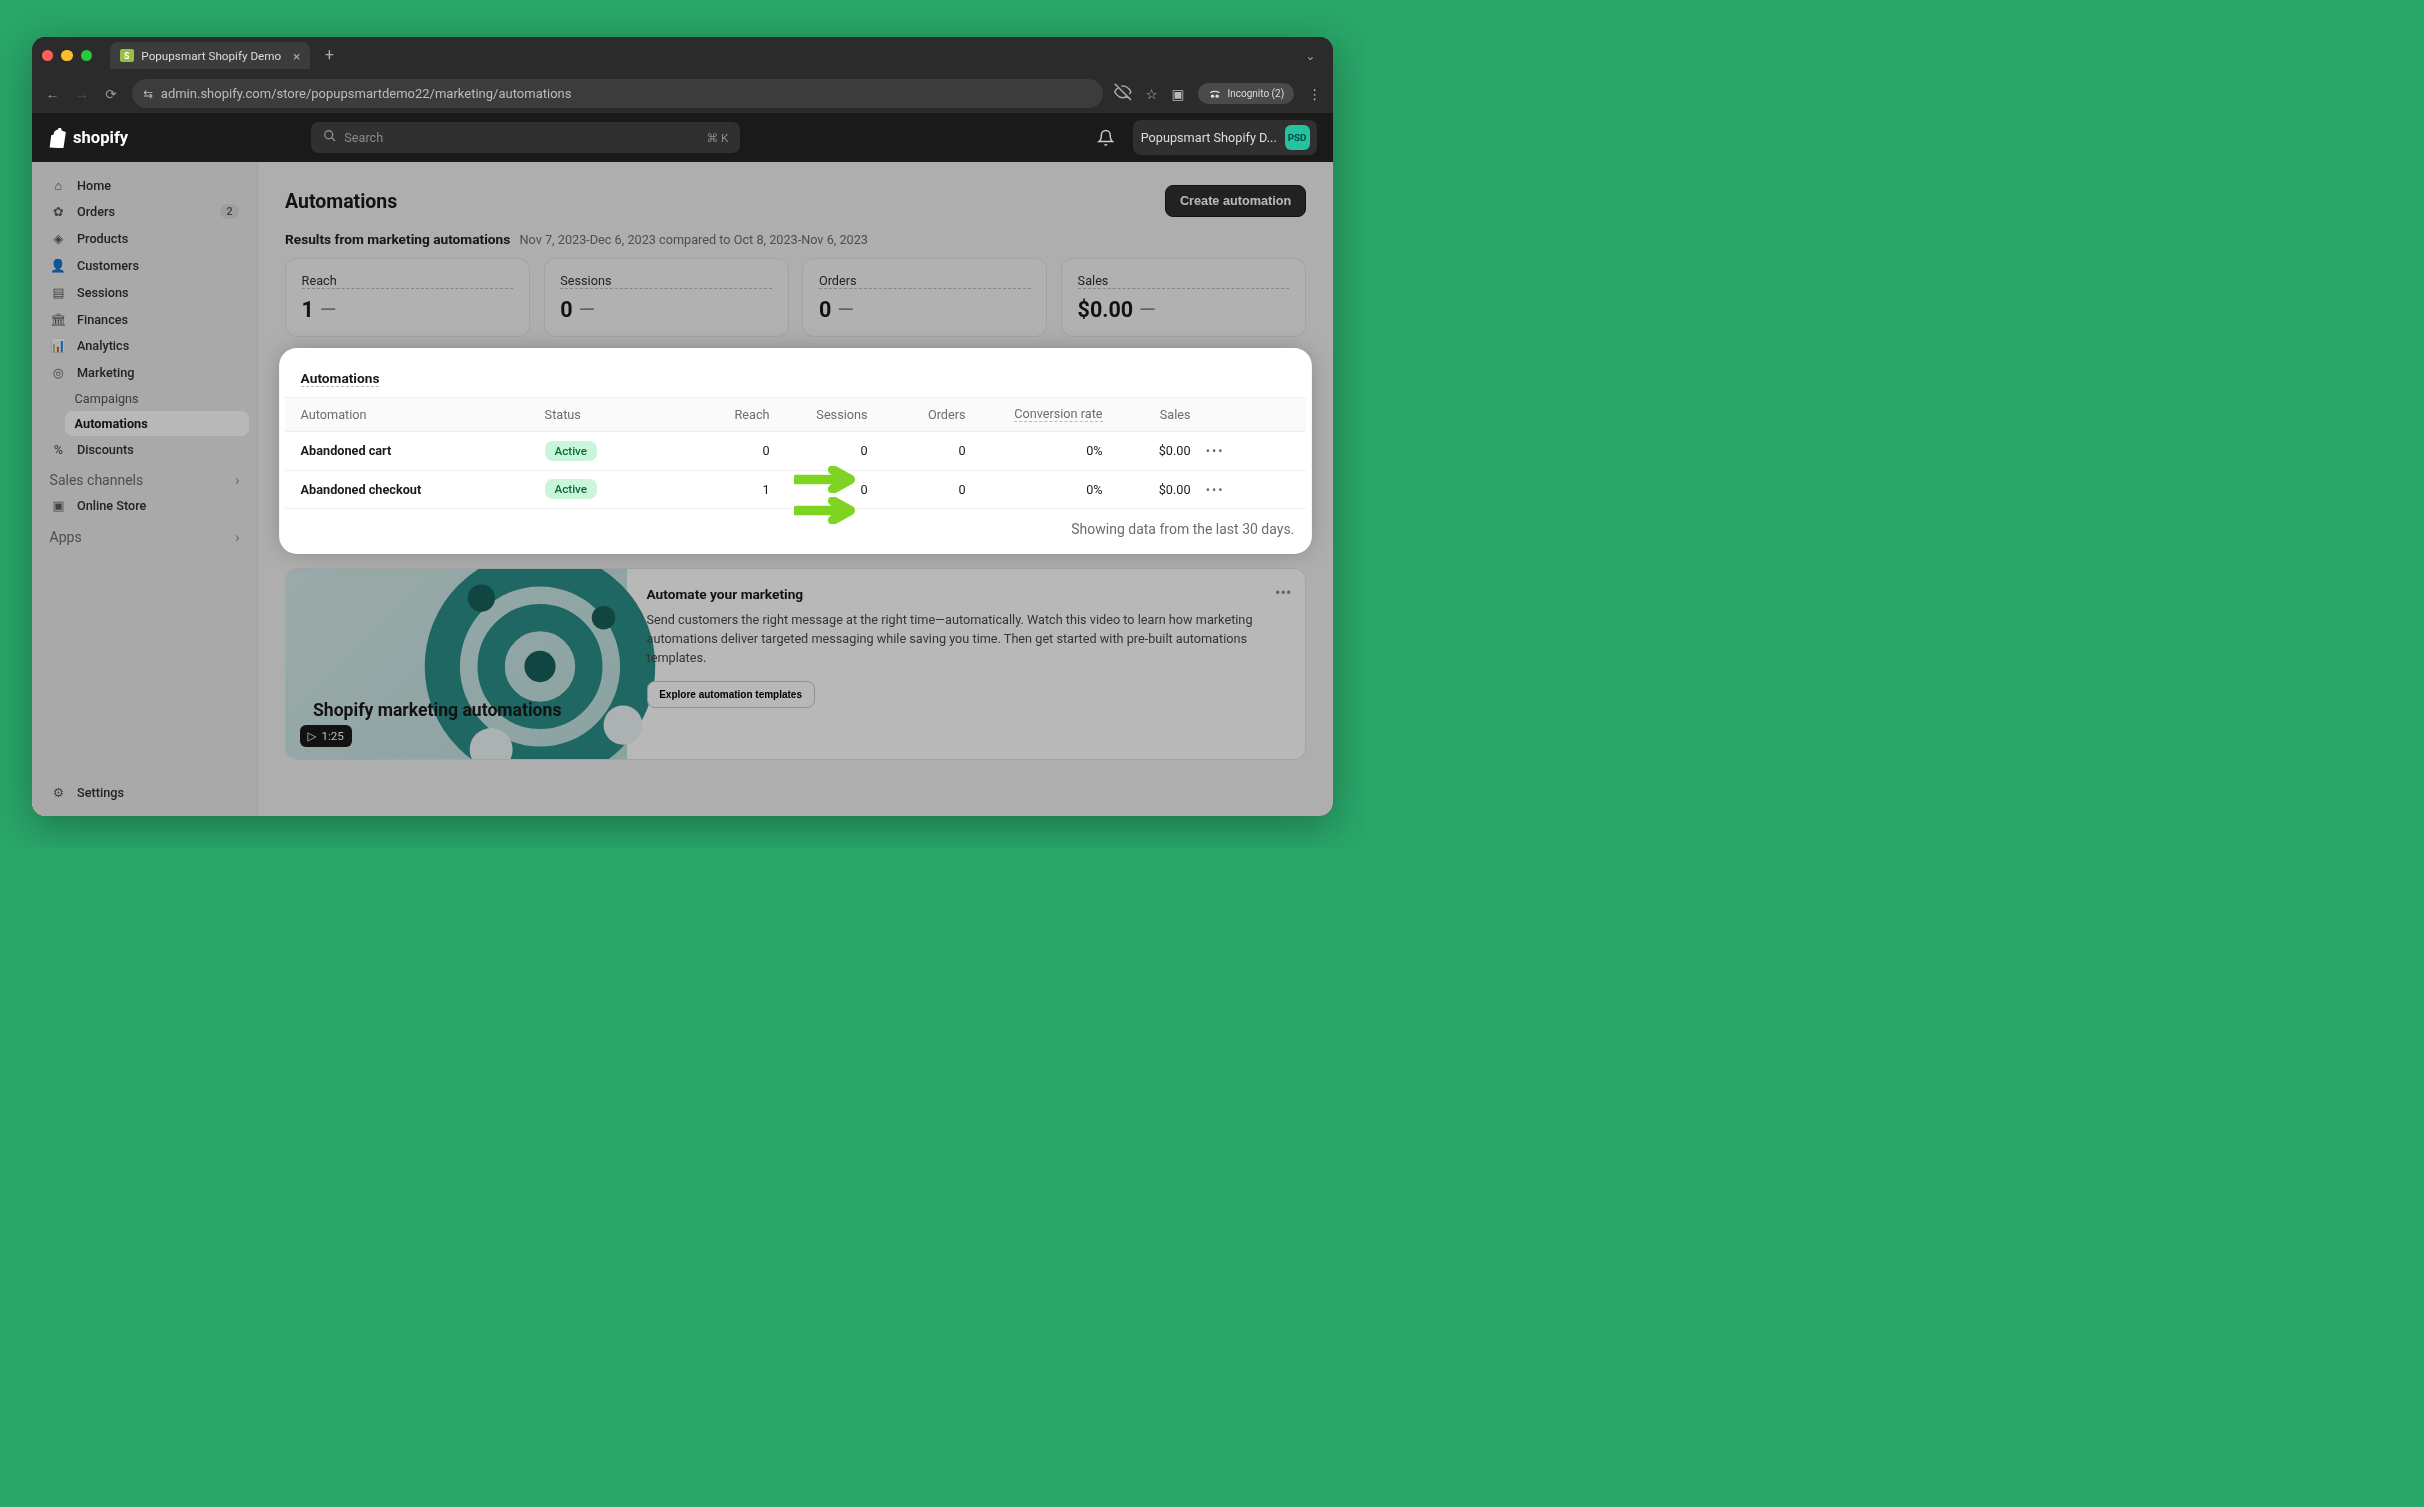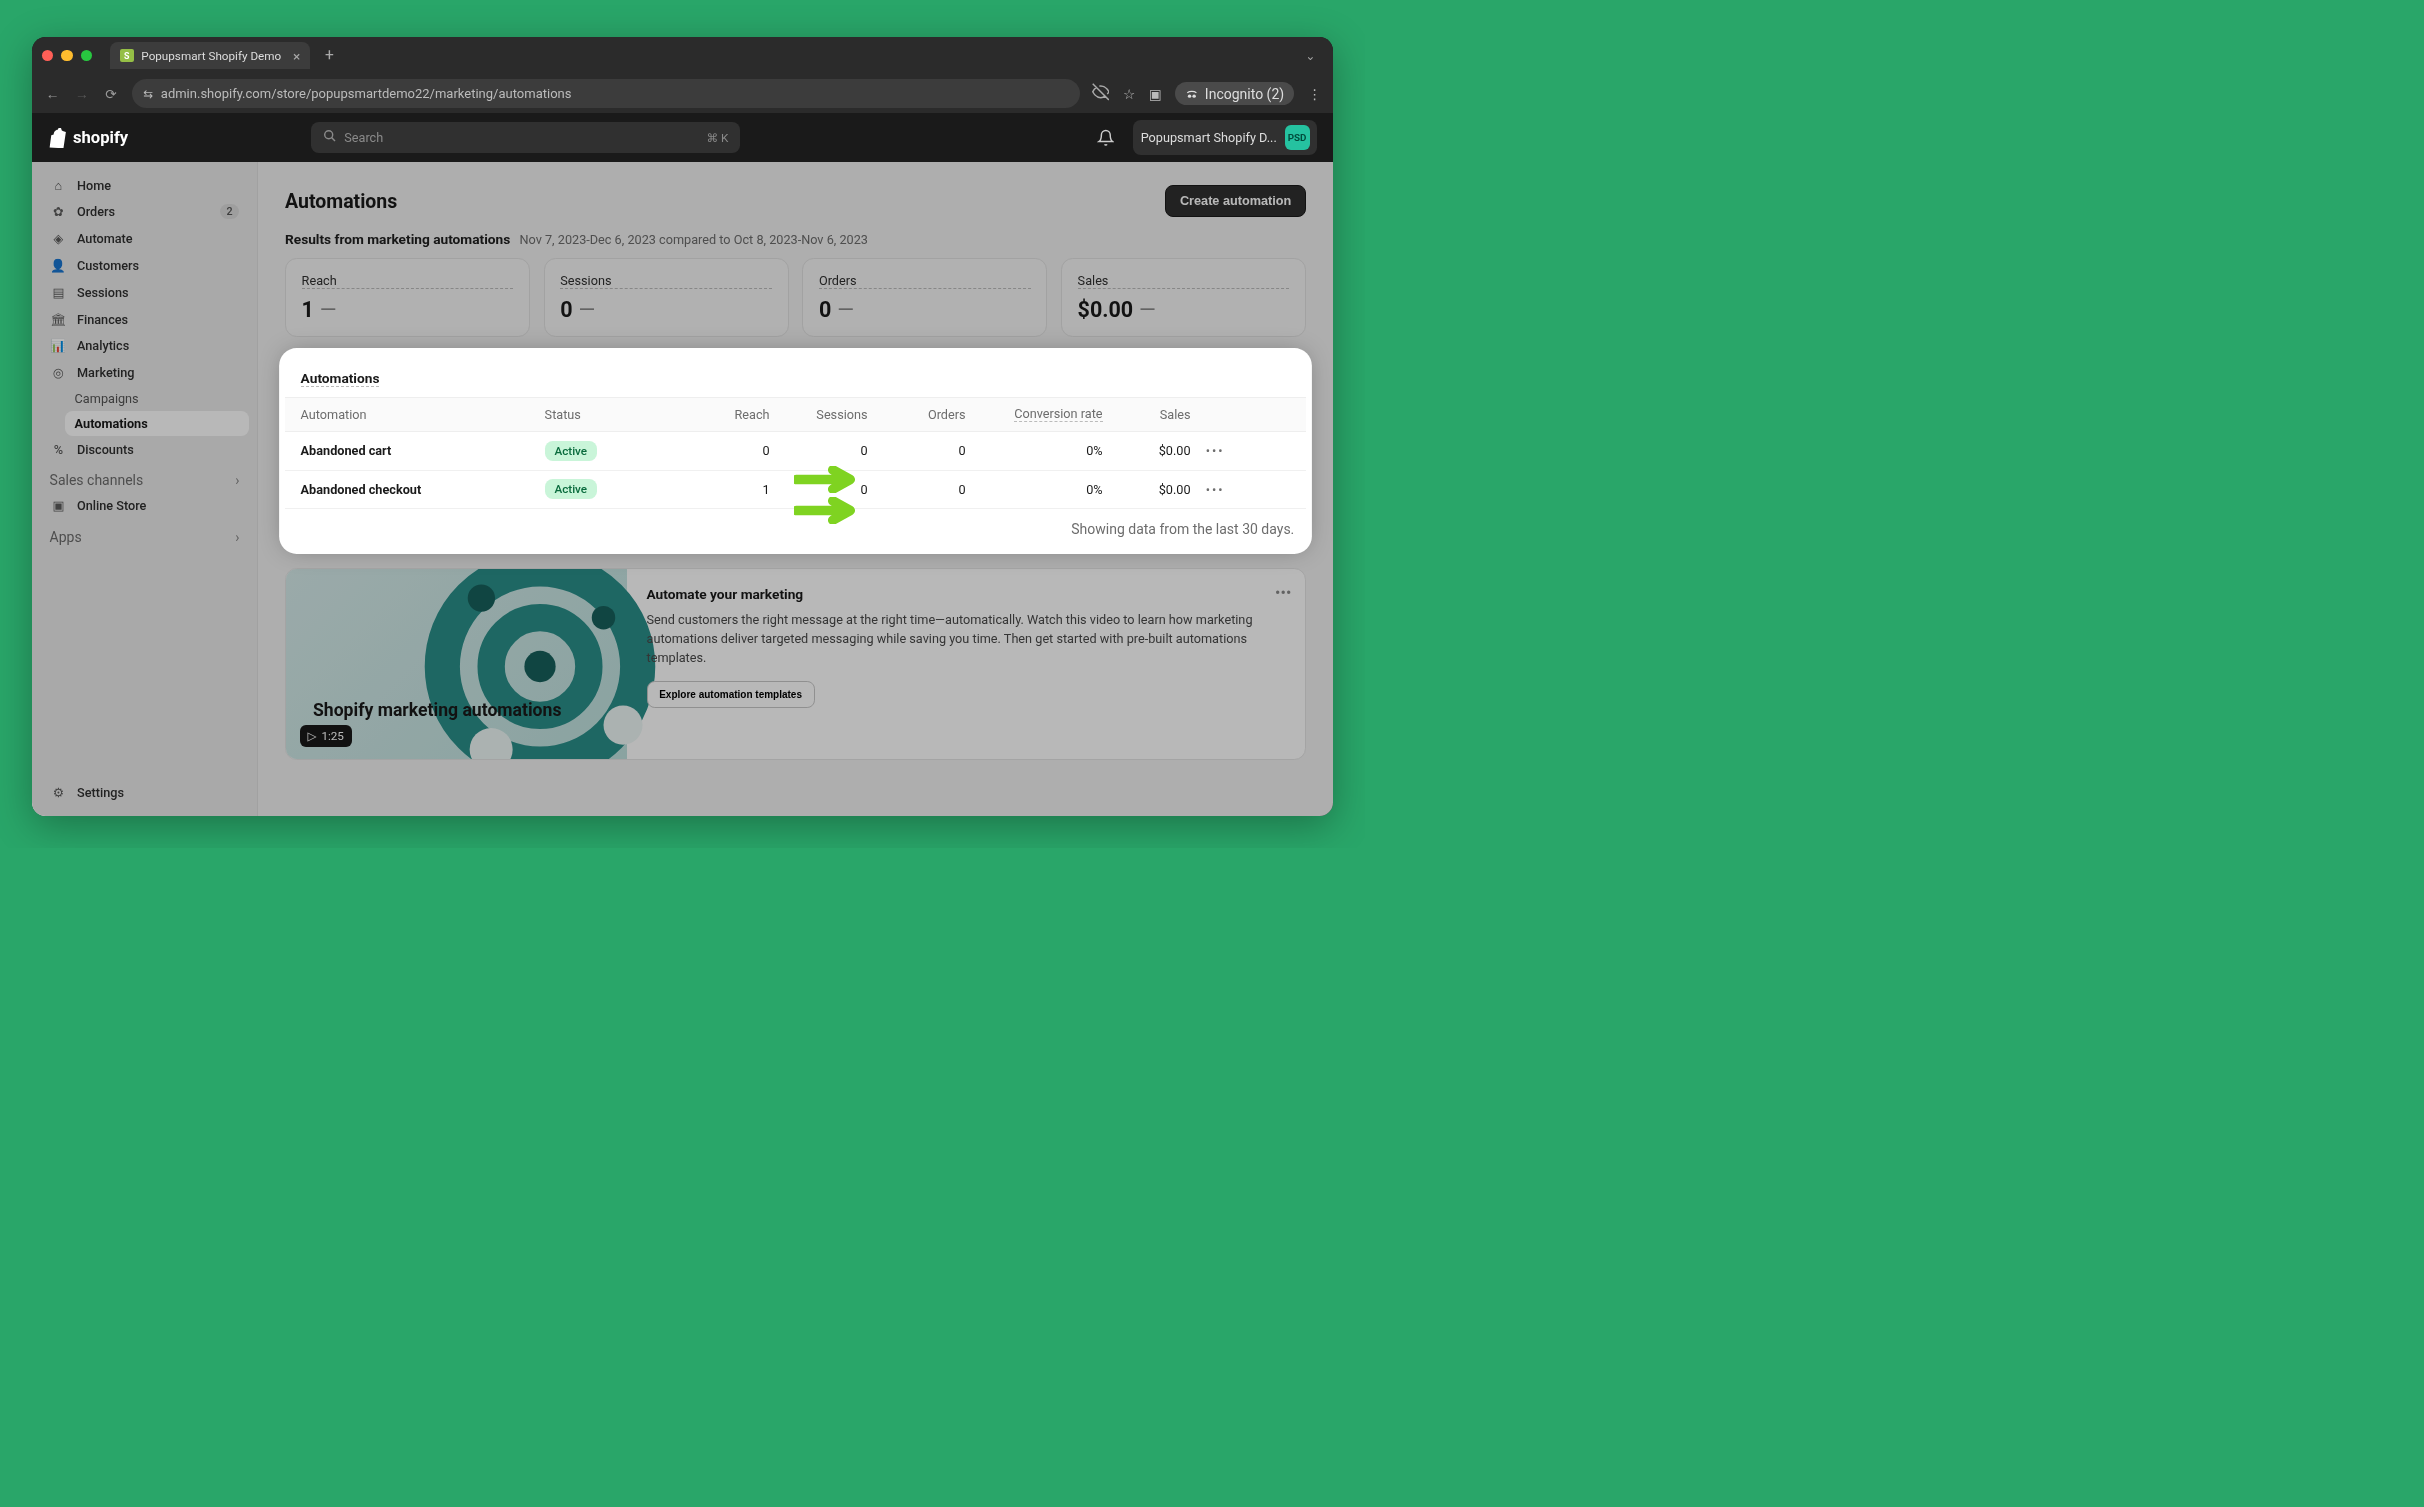--- a/index.html
+++ b/index.html
@@ -76,21 +76,21 @@
   align-items: center;
   padding: 0 11.7px;
   color: #bbb;
   font-size: 13px;
   gap: 7.8px;
 }
 .url-icons { display:flex; gap:13.7px; color:#bbb; font-size:13.7px; align-items:center;}
 .incognito-badge {
   display:flex; align-items:center; gap:5.9px;
   background:#4a4a4a; border-radius:15.6px; padding:3.9px 9.8px;
-  color:#ddd; font-size:14px;
+  color:#ddd; font-size:10px;
 }
 
 .shopify-header {
   background: #1a1a1a;
   height: 49px;
   display: flex;
   align-items: center;
   padding: 0 15.6px;
   gap: 15.6px;
 }
@@ -374,21 +374,21 @@
           <span class="icon">⌂</span>
           <span>Home</span>
         </div>
       <div class="side-item">
           <span class="icon">✿</span>
           <span>Orders</span>
           <span class="badge">2</span>
         </div>
       <div class="side-item">
           <span class="icon">◈</span>
-          <span>Automate</span>
+          <span>Products</span>
         </div>
       <div class="side-item">
           <span class="icon">👤</span>
           <span>Customers</span>
         </div>
       <div class="side-item">
           <span class="icon">▤</span>
           <span>Sessions</span>
         </div>
       <div class="side-item">

